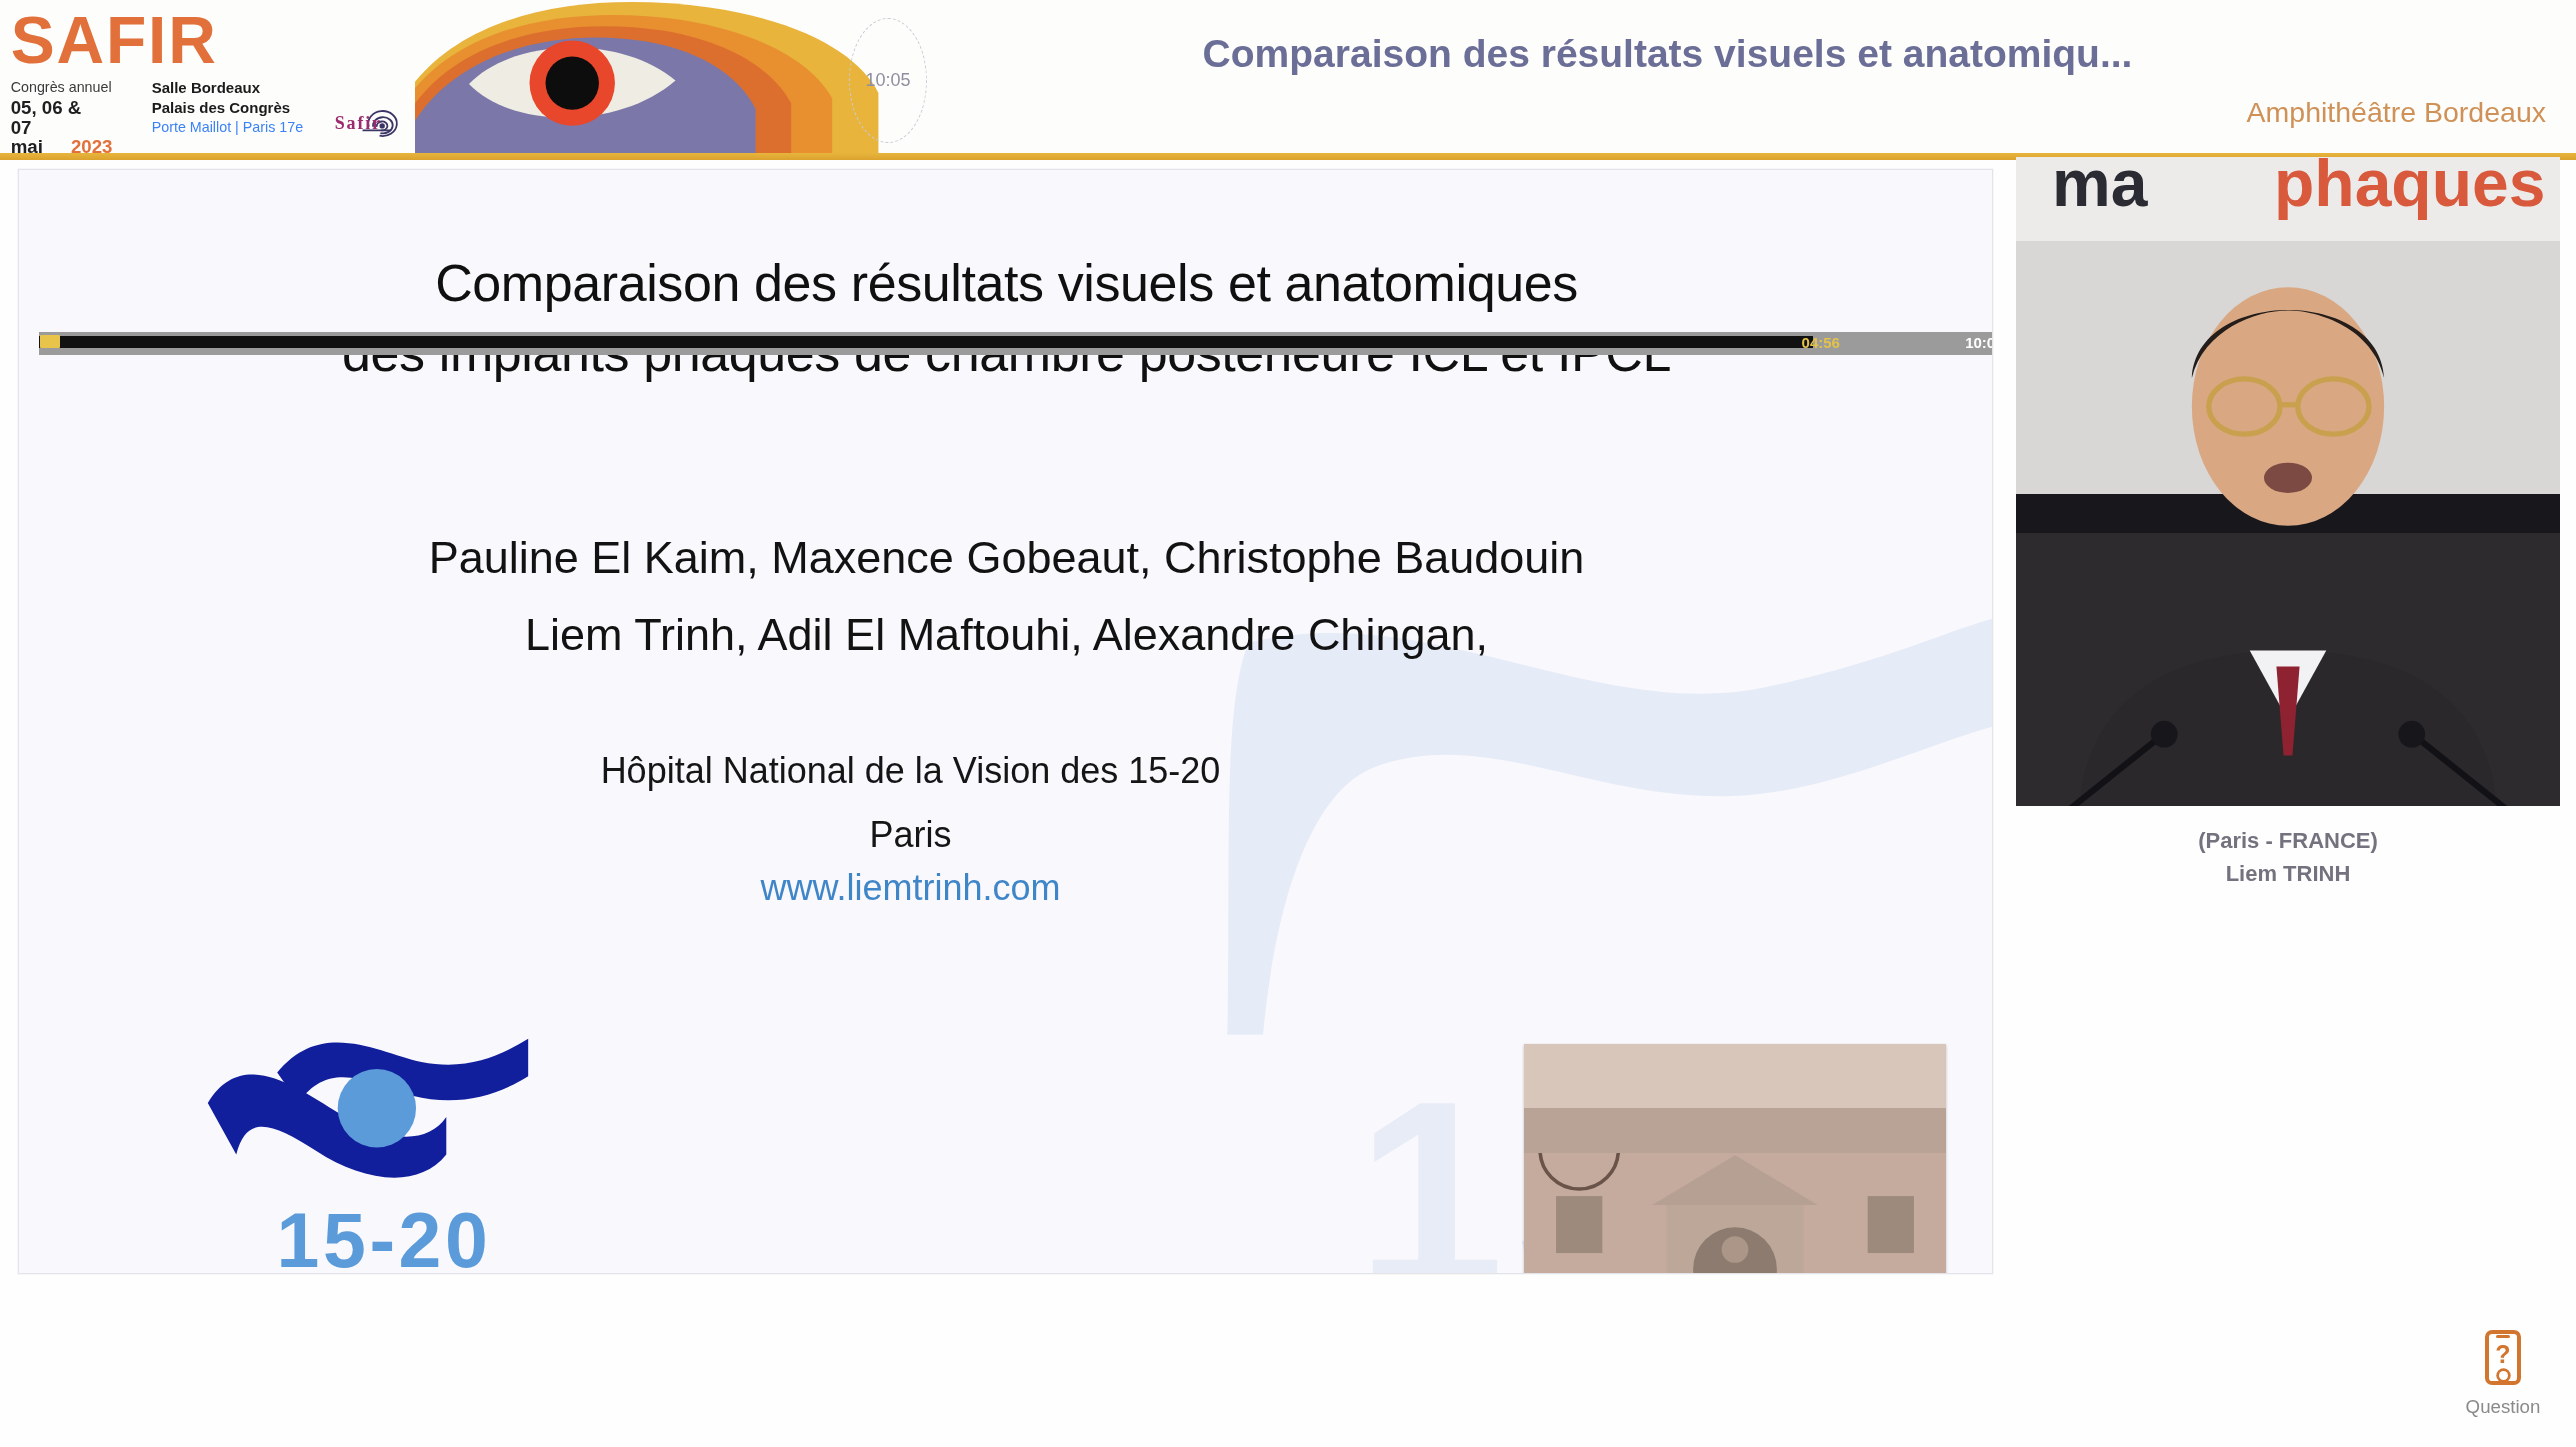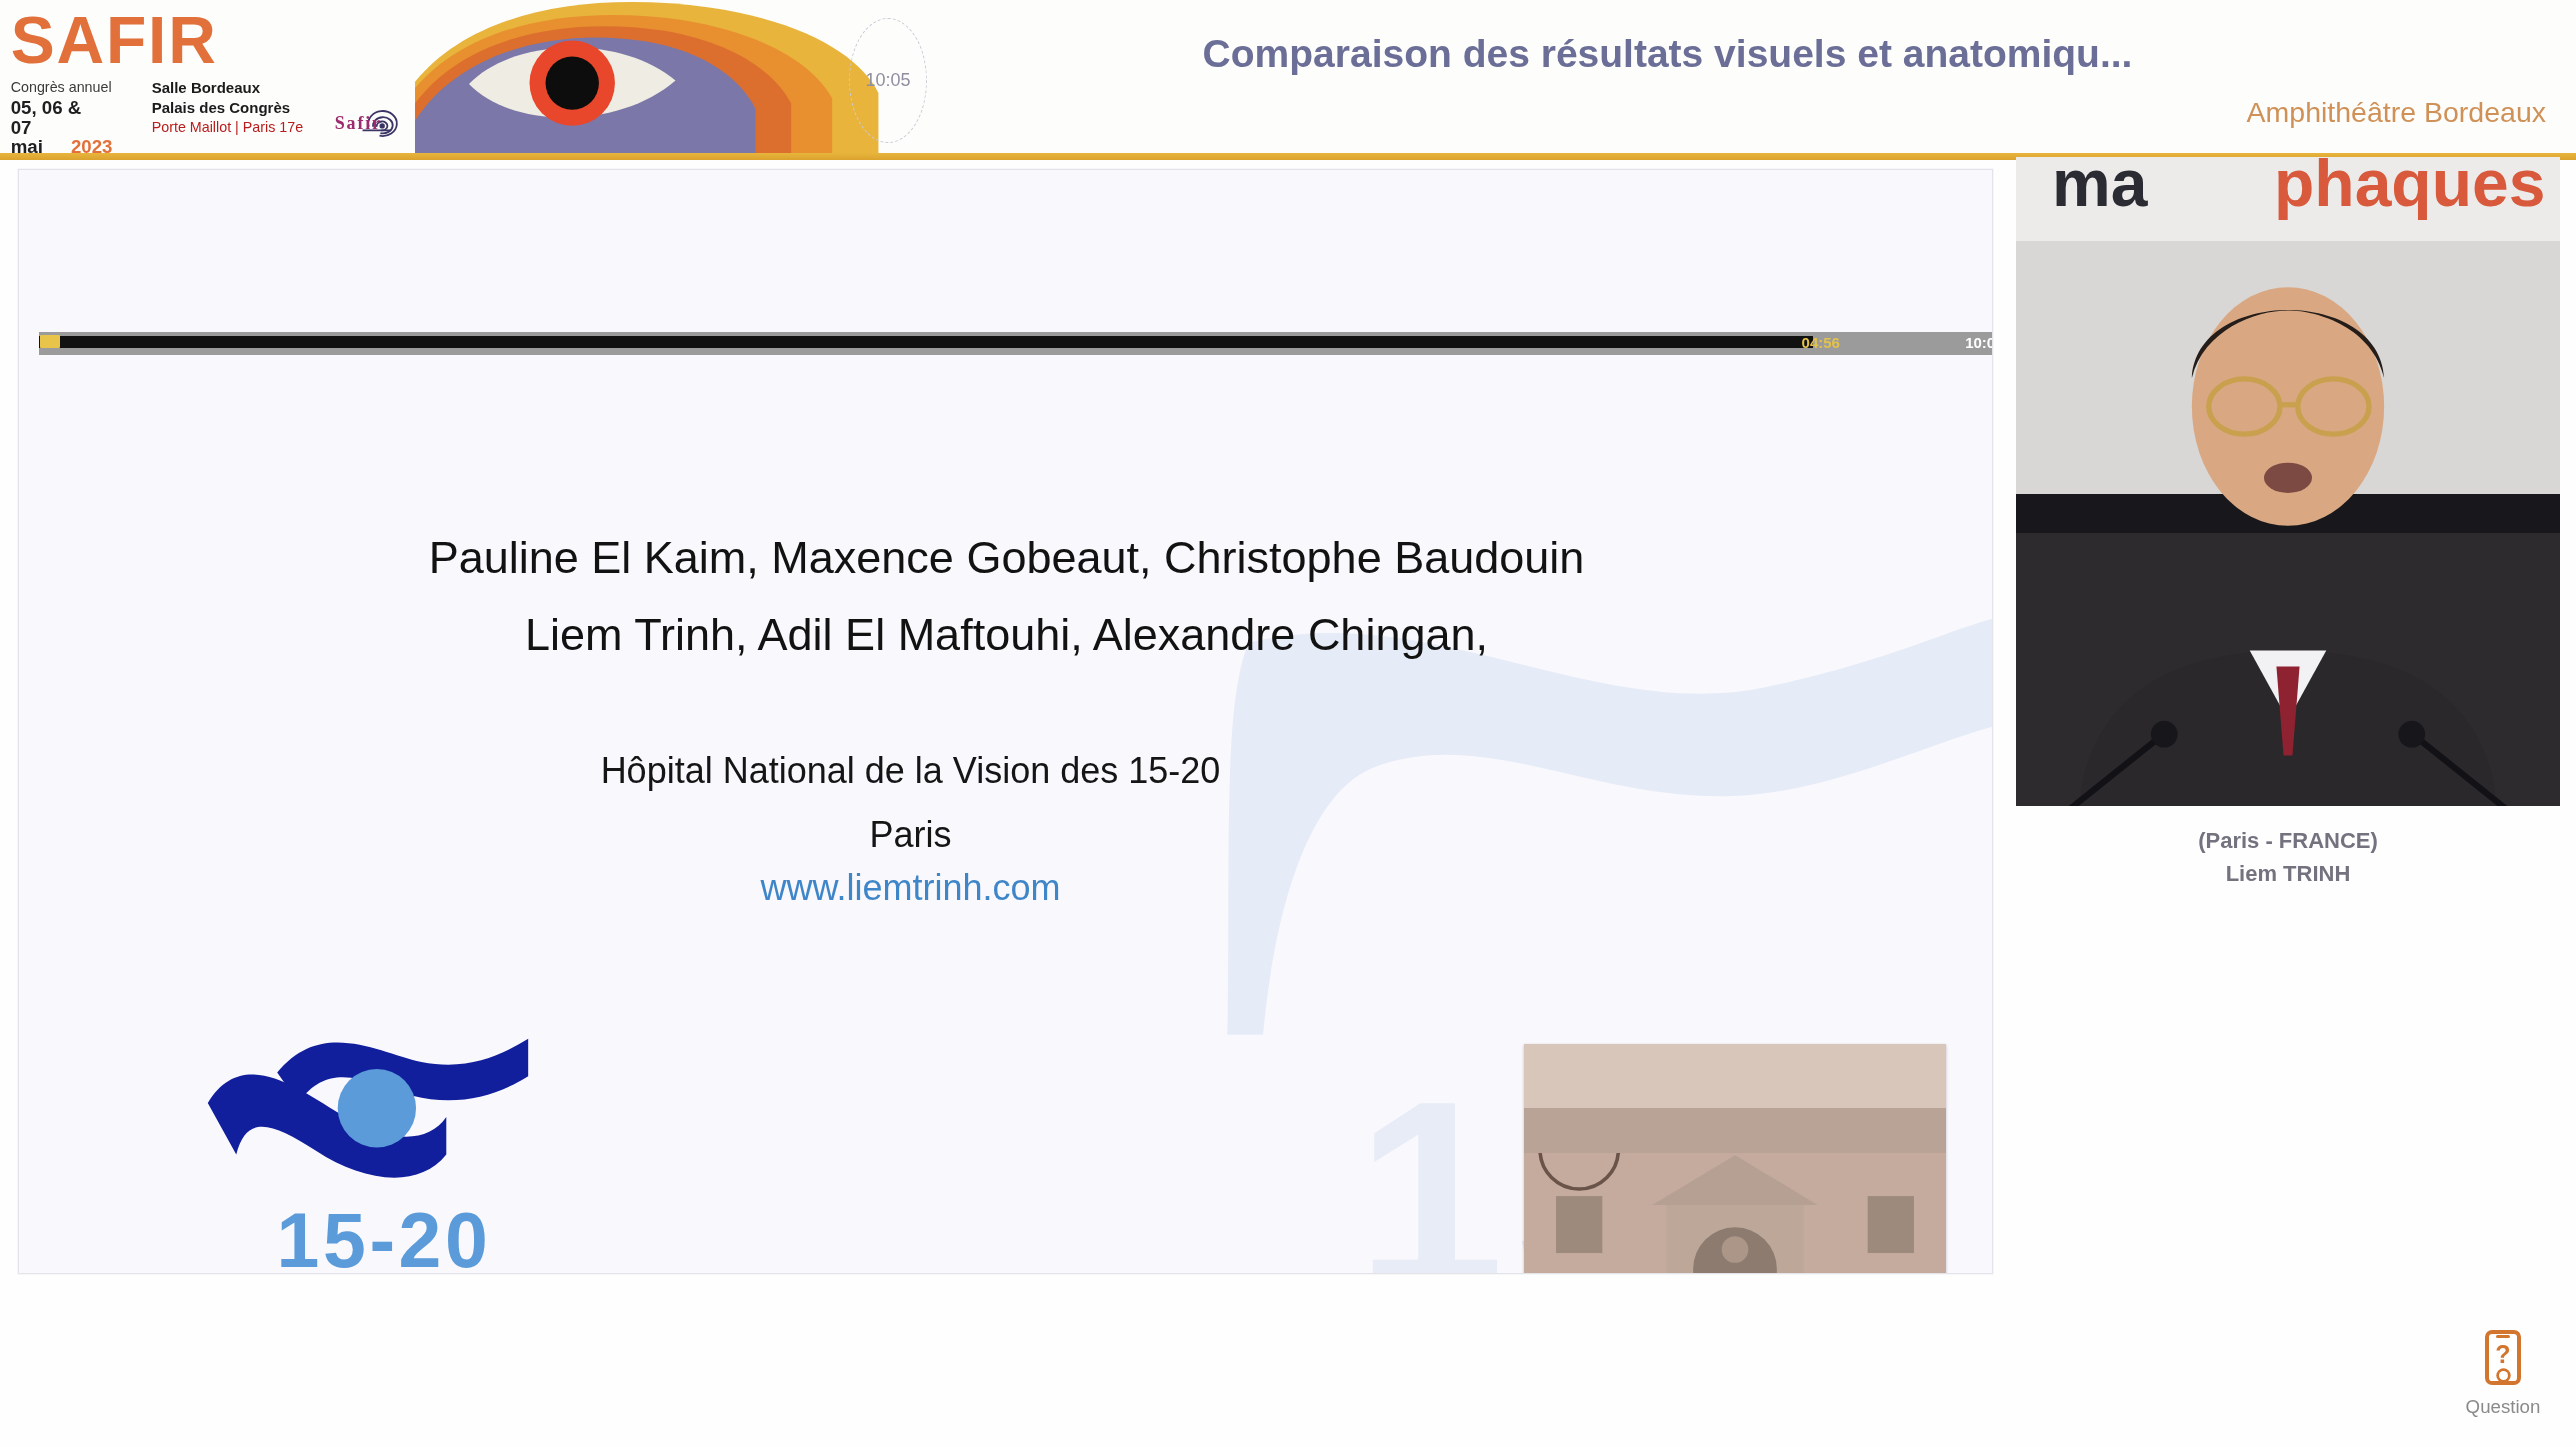--- a/index.html
+++ b/index.html
@@ -26,21 +26,21 @@
   .brand-title {
     font-size: 66px; font-weight: bold; color: #e2703a; letter-spacing: 1.8px;
     line-height: 73px; font-family: "Liberation Sans", sans-serif;
   }
   .brand-cols { display: flex; gap: 16px; margin-top: 1.8px; }
   .brand-col-a { font-size: 14.3px; color: #3b3b3b; line-height: 19.6px; width: 125px; }
   .brand-col-a .big { font-size: 18.7px; font-weight: bold; color: #1f1f1f; }
   .brand-col-a .yr { color: #e2703a; font-weight: bold; padding-left: 28px; }
   .brand-col-b { font-size: 14.3px; color: #3b3b3b; line-height: 19.6px; }
   .brand-col-b .b { font-weight: bold; color: #1b1b1b; font-size: 15px; }
-  .brand-col-b .g { color: #b91c1c; }
+  .brand-col-b .g { color: #3b82f6; }
 
   
   .safir-mini { position: absolute; left: 333px; top: 100px; width: 93px; height: 50px; }
   .safir-mini .txt {
     position: absolute; left: 1.8px; top: 12.5px;
     font-size: 18px; font-weight: bold; color: #9c2a6e;
     letter-spacing: 1.8px; font-family: "Liberation Serif", serif;
   }
 
   
@@ -239,20 +239,24 @@
   </div>
 
   <div class="slide-wrap">
 
     <div class="slide-wm-15-20">15-20</div>
 
     <svg class="slide-wave" viewBox="0 0 900 560">
       <path d="M30 30 C 230 -20, 420 120, 610 80 C 760 48, 830 8, 880 0 L 880 120 C 800 140, 700 190, 600 200 C 430 218, 300 120, 170 170 C 100 198, 60 320, 46 470 L 6 470 C 10 270, 0 100, 30 30 Z" fill="#e5ebf7"></path>
     </svg>
 
+    <div class="slide-title">
+      <div>Comparaison des résultats visuels et anatomiques</div>
+      <div>des implants phaques de chambre postérieure ICL et IPCL</div>
+    </div>
 
     <div class="slide-authors">
       <div>Pauline El Kaim, Maxence Gobeaut, Christophe Baudouin</div>
       <div>Liem Trinh, Adil El Maftouhi, Alexandre Chingan,</div>
     </div>
 
     <div class="slide-affil">
       <div>Hôpital National de la Vision des 15-20</div>
       <div>Paris</div>
     </div>

